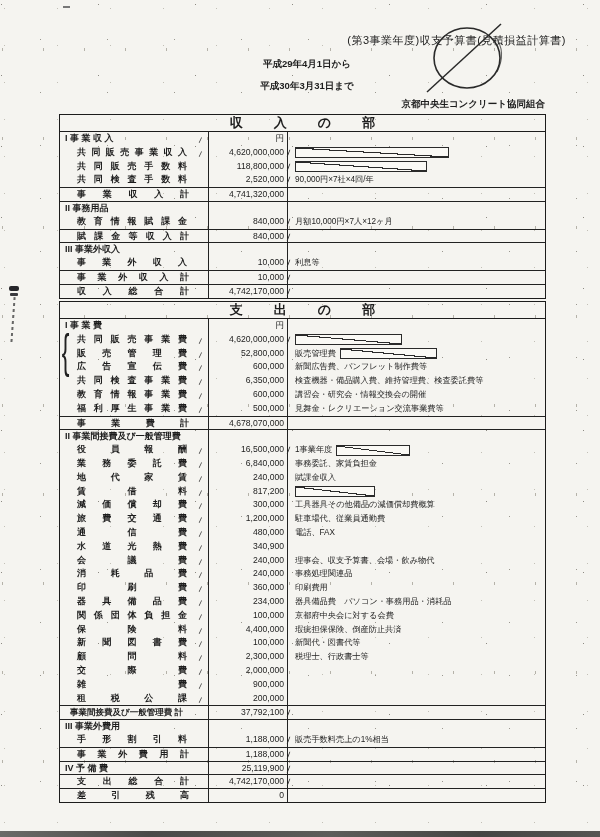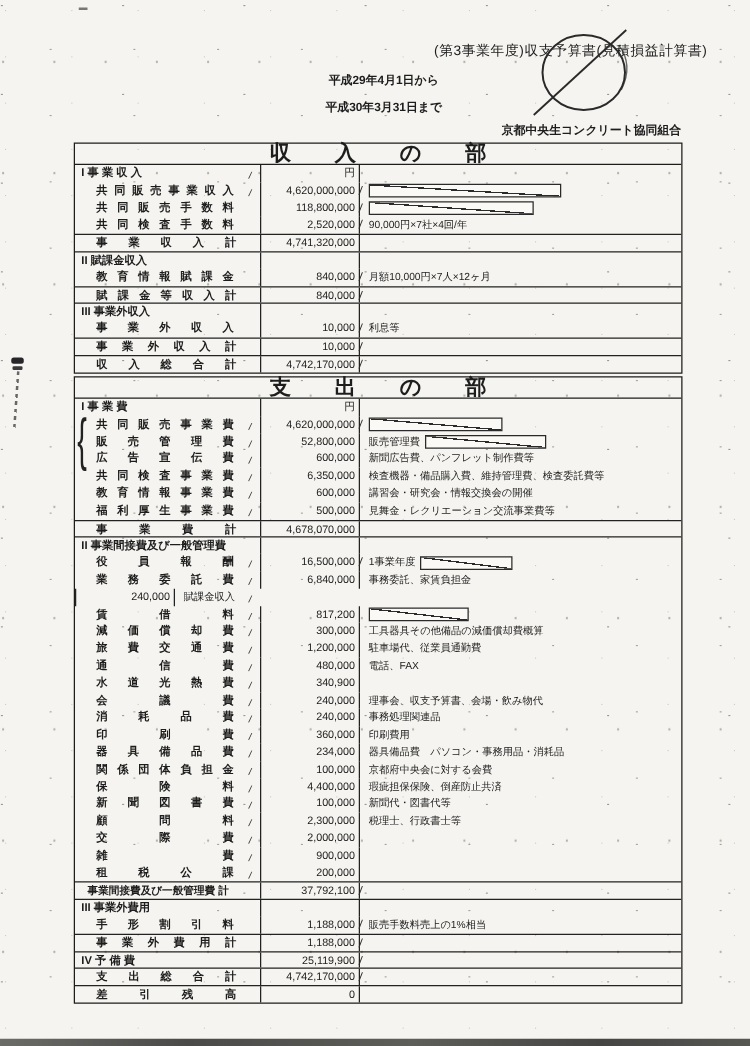--- a/index.html
+++ b/index.html
@@ -19,21 +19,21 @@
   .abs{position:absolute;}
   .title{top:33px;left:0;width:566px;text-align:right;font-size:11px;font-weight:normal;letter-spacing:0.5px;}
   .date{left:0;width:566px;text-align:center;font-size:9.5px;font-weight:bold;padding-left:24px;}
   .d1{top:58px;} .d2{top:80px;}
   .org{top:98px;right:55px;font-size:9.5px;font-weight:bold;}
   .stamp{top:18px;left:415px;width:100px;height:84px;}
 
   .table{position:absolute;left:59px;width:487px;border:1.6px solid #1c1c1c;box-sizing:border-box;}
   .t-income{top:114px;} .t-expense{top:301px;}
   .band{height:16px;line-height:16px;border-bottom:1.4px solid #1c1c1c;text-align:center;
-        font-weight:bold;font-size:17px;letter-spacing:9px;padding-left:9px;}
+        font-weight:bold;font-size:13px;letter-spacing:9px;padding-left:9px;}
   .row{display:flex;height:13.8px;line-height:13.8px;position:relative;box-sizing:border-box;}
   .row.bt{border-top:1.2px solid #222;}
   .c1{width:148px;display:flex;box-sizing:border-box;font-size:9px;font-weight:bold;position:relative;}
   .c2{width:80px;box-sizing:border-box;border-left:1.1px solid #222;border-right:1.1px solid #222;
       text-align:right;padding-right:3px;font-size:8.6px;font-weight:normal;}
   .c3{flex:1;padding-left:7px;font-size:8.2px;display:flex;align-items:center;gap:4px;white-space:nowrap;overflow:visible;}
   .t-section .lbl{margin-left:5px;}
   .t-item .lbl{margin-left:17px;width:110px;text-align:justify;text-align-last:justify;}
   .t-total .lbl{margin-left:auto;margin-right:19px;width:112px;text-align:justify;text-align-last:justify;}
   .t-total2 .lbl{margin-left:10px;font-size:8.5px;letter-spacing:0;}
@@ -112,21 +112,21 @@
       </div>
       <div class="row t-total bt">
     <div class="c1">
           <span class="lbl">事 業 収 入 計</span>
         </div>
     <div class="c2">4,741,320,000</div>
     <div class="c3"></div>
   </div>
       <div class="row t-section bt">
     <div class="c1">
-          <span class="lbl">II 賦課金収入</span>
+          <span class="lbl">II 事務用品</span>
         </div>
     <div class="c2"></div>
     <div class="c3"></div>
   </div>
       <div class="row t-item">
     <div class="c1">
           <span class="lbl">教 育 情 報 賦 課 金</span>
         </div>
     <div class="c2">840,000</div>
     <div class="c3">
@@ -280,20 +280,23 @@
     <div class="c1">
           <span class="lbl">業 務 委 託 費</span>
         </div>
     <div class="c2">6,840,000</div>
     <div class="c3">
           <span>事務委託、家賃負担金</span>
         </div>
   <span class="tick-l">/</span>
       </div>
       <div class="row t-item">
+    <div class="c1">
+          <span class="lbl">地 代 家 賃</span>
+        </div>
     <div class="c2">240,000</div>
     <div class="c3">
           <span>賦課金収入</span>
         </div>
   <span class="tick-l">/</span>
       </div>
       <div class="row t-item">
     <div class="c1">
           <span class="lbl">賃 借 料</span>
         </div>

